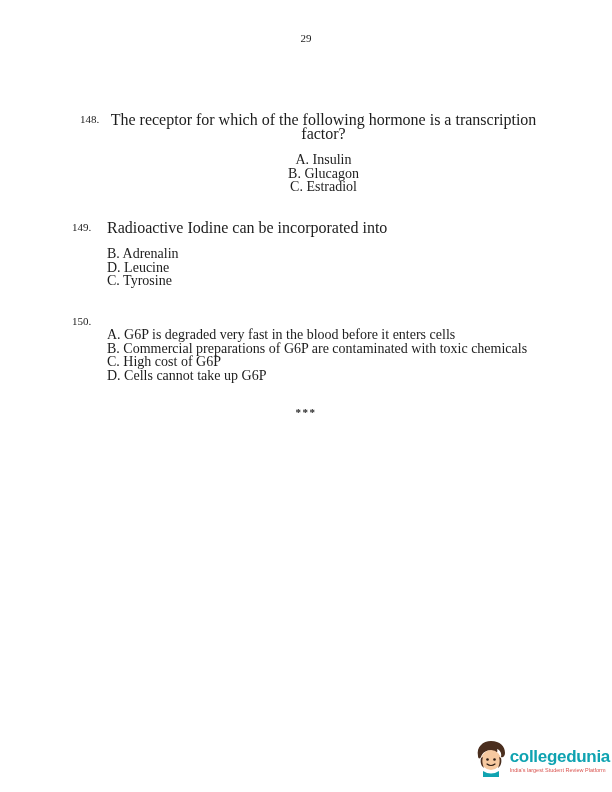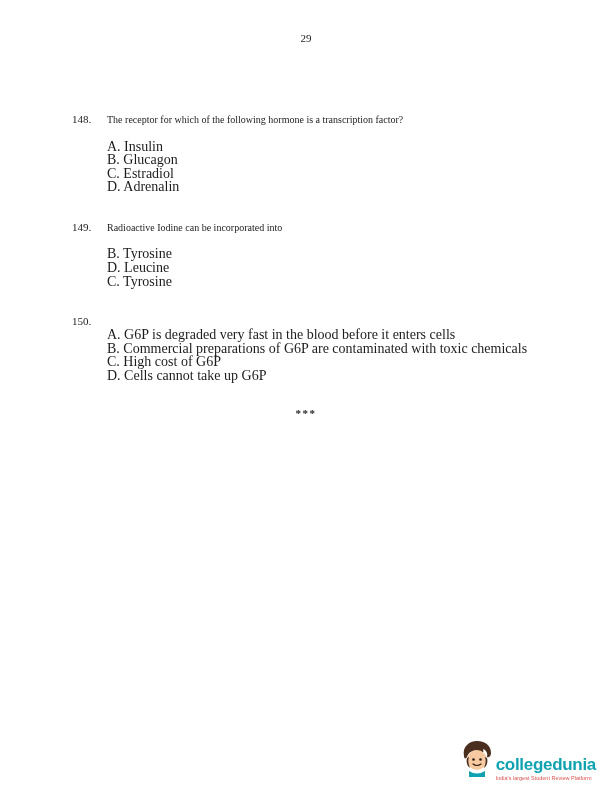--- a/index.html
+++ b/index.html
@@ -23,52 +23,52 @@
     text-align: center;
     font-size: 11px;
   }
   .content {
     padding: 0 72px;
   }
   .question {
     display: flex;
     align-items: flex-start;
   }
-  .question.first { margin-top: 69px; }
+  .question.first { margin-top: 69px; text-align: center; }
   .question.next  { margin-top: 27px; }
   .q-num {
     width: 35px;
     flex-shrink: 0;
     font-size: 11px;
     line-height: 13.5px;
   }
   .q-body { flex: 1; min-width: 0; }
   .q-text {
-    font-size: 10px;
+    font-size: 16px;
     line-height: 13.5px;
   }
   .q-text.justified { text-align: justify; }
   .options {
     margin-top: 13px;
     font-size: 14px;
     line-height: 13.6px;
   }
   .end-marker {
     margin-top: 24px;
     text-align: center;
     font-size: 11px;
     font-weight: bold;
     letter-spacing: 1.5px;
   }
   .logo {
     position: absolute;
-    right: 16px;
+    right: 2px;
     bottom: 10px;
     display: flex;
-    align-items: flex-end;
+    align-items: center;
     margin-top: 39px;
   }
   .logo-icon { flex-shrink: 0; margin-right: 3px; }
   .logo-text { display: flex; flex-direction: column; }
   .brand {
     font-family: "Liberation Sans", sans-serif;
     font-size: 17px;
     font-weight: 600;
     line-height: 18px;
     letter-spacing: -0.3px;
@@ -89,31 +89,30 @@
   <div class="content">
 
     <div class="question first">
       <div class="q-num">148.</div>
       <div class="q-body">
         <p class="q-text">The receptor for which of the following hormone is a transcription factor?</p>
         <div class="options">
           <div>A. Insulin</div>
           <div>B. Glucagon</div>
           <div>C. Estradiol</div>
-          <div>D. Adrenalin</div>
         </div>
       </div>
     </div>
 
     <div class="question next">
       <div class="q-num">149.</div>
       <div class="q-body">
         <p class="q-text">Radioactive Iodine can be incorporated into</p>
         <div class="options">
-          <div>B. Tyrosine</div>
+          <div>B. Adrenalin</div>
           <div>D. Leucine</div>
           <div>C. Tyrosine</div>
         </div>
       </div>
     </div>
 
     <div class="question next">
       <div class="q-num">150.</div>
       <div class="q-body">
         <div class="options">

